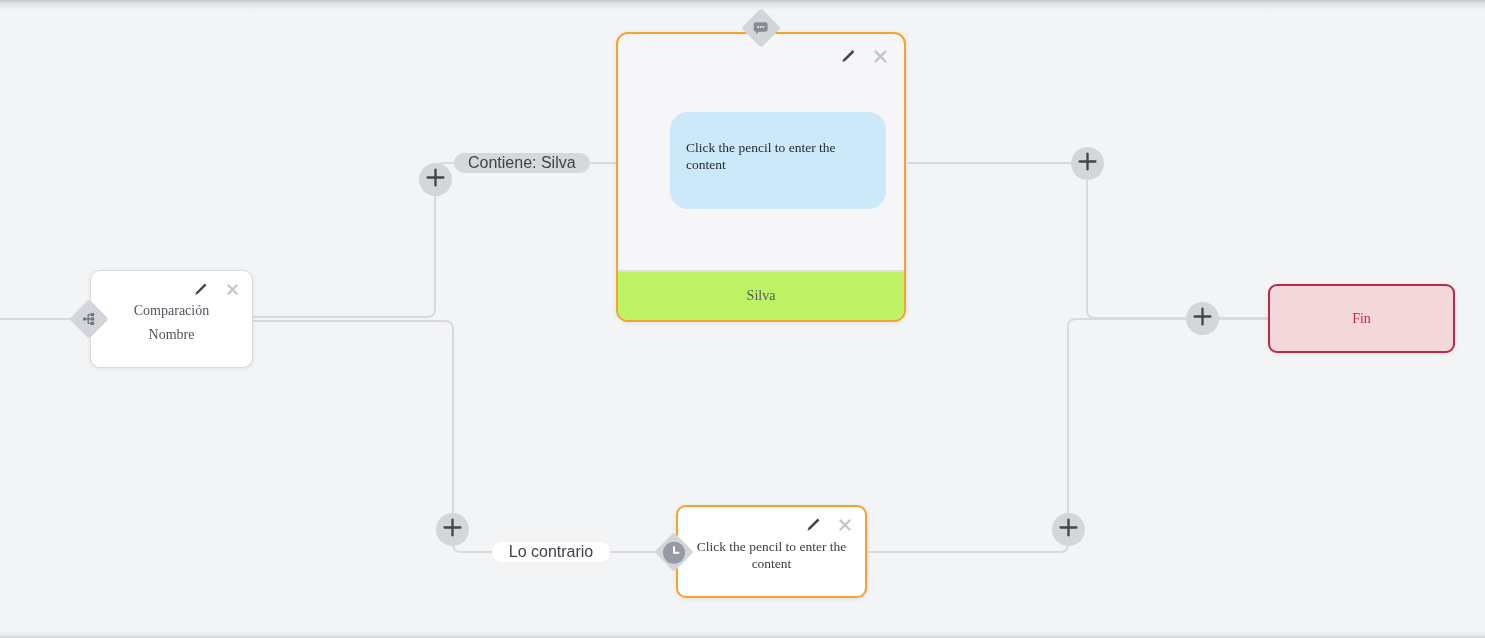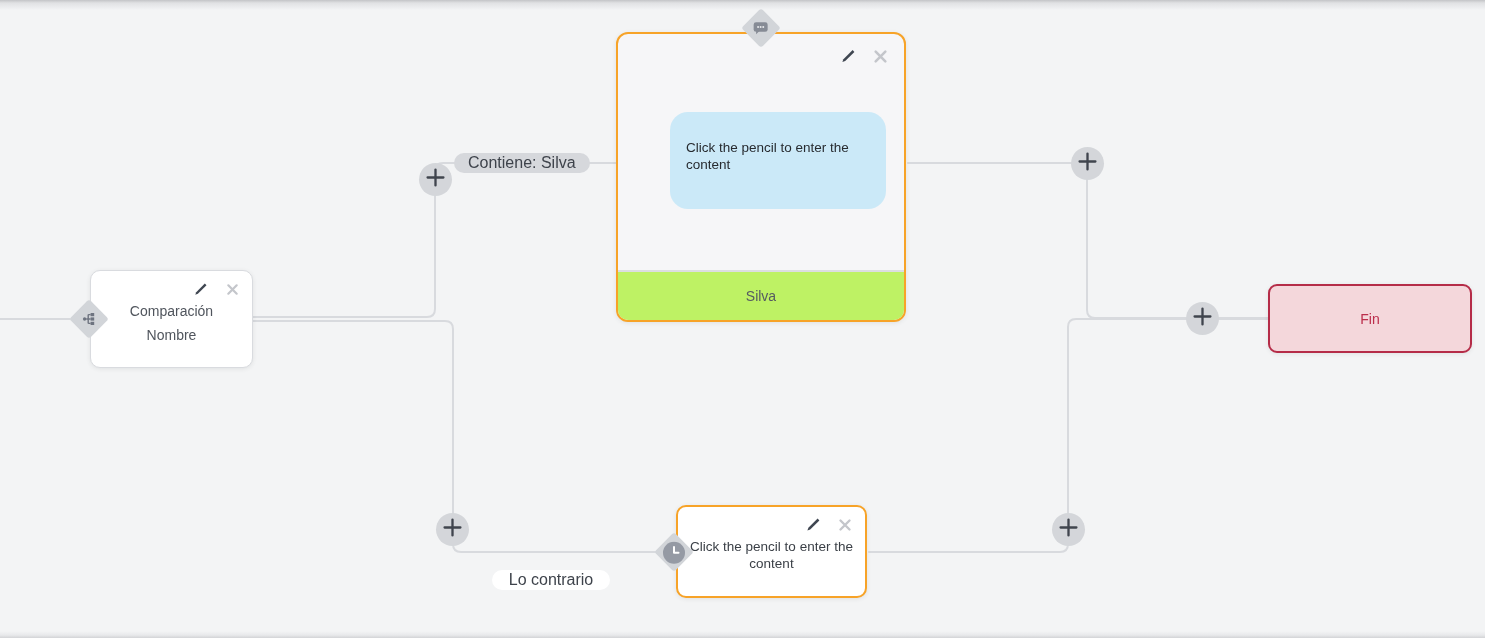--- a/index.html
+++ b/index.html
@@ -17,21 +17,21 @@
   }
   .edge-shadow-bottom{
     position:absolute; left:0; bottom:0; width:100%; height:7px; z-index:5;
     background:linear-gradient(to top,#d2d3d6 0px,rgba(222,223,226,.5) 3px,rgba(243,244,245,0) 7px);
     pointer-events:none;
   }
   svg.wires { position:absolute; left:0; top:0; z-index:0; }
   svg.wires path { stroke:#d8dade; stroke-width:2; fill:none; stroke-linecap:round; }
 
   .node { position:absolute; z-index:1; }
-  .card-shadow { box-shadow:0 1px 4px rgba(60,64,70,0.10); }
+  .card-shadow { box-shadow:0 1px 4px rgba(60,64,70,0.10);font-family:Liberation Serif, serif; }
 
   
   .condition-node{
     left:90px; top:270px; width:163px; height:98px;
     background:#ffffff; border:1px solid #d9dbdf; border-radius:10px;
   }
   .node-actions{ position:absolute; right:12px; top:10px; display:flex; gap:16px; align-items:center; }
   .icon-btn{ width:16px; height:16px; display:flex; align-items:center; justify-content:center; cursor:pointer; }
   .cond-title{ position:absolute; left:0; right:0; top:28px; text-align:center; font-size:14px; color:#50555d; line-height:24px; }
 
@@ -58,21 +58,21 @@
     left:676px; top:505px; width:191px; height:93px;
     background:#ffffff; border:2px solid #f7a328; border-radius:10px;
   }
   .delay-text{
     position:absolute; left:0; right:0; top:32px; margin:0 auto; width:172px;
     text-align:center; font-size:13.5px; line-height:1.25; color:#3b4047;
   }
 
   
   .end-node{
-    left:1268px; top:284px; width:204px; height:69px;
+    left:1268px; top:284px; width:187px; height:69px;
     background:#f4d7db; border:2px solid #b52c48; border-radius:9px;
     display:flex; align-items:center; justify-content:center;
     font-size:14px; color:#bb2d4b;
   }
 
   
   .diamond{
     position:absolute; width:28px; height:28px; background:#d2d5d9;
     transform:rotate(45deg); border-radius:3px; z-index:2;
     display:flex; align-items:center; justify-content:center;
@@ -86,21 +86,21 @@
     cursor:pointer;
   }
 
   
   .edge-pill{
     position:absolute; z-index:1; height:20px; border-radius:10px;
     display:flex; align-items:center; justify-content:center;
     font-size:16px; color:#3e434b; padding:0 14px; cursor:pointer;
   }
   .pill-gray{ background:#d6d8dc; }
-  .pill-white{ background:#ffffff;margin-top:28px; }
+  .pill-white{ background:#ffffff; }
 </style>
 </head>
 <body>
 
 <div class="edge-shadow-top"></div>
 <div class="edge-shadow-bottom"></div>
 
 <svg class="wires" width="1485" height="638" aria-hidden="true">
   <path d="M 0 319 H 70"></path>
   <path d="M 253 317 H 427 Q 435 317 435 309 V 171 Q 435 163 443 163 H 617"></path>

